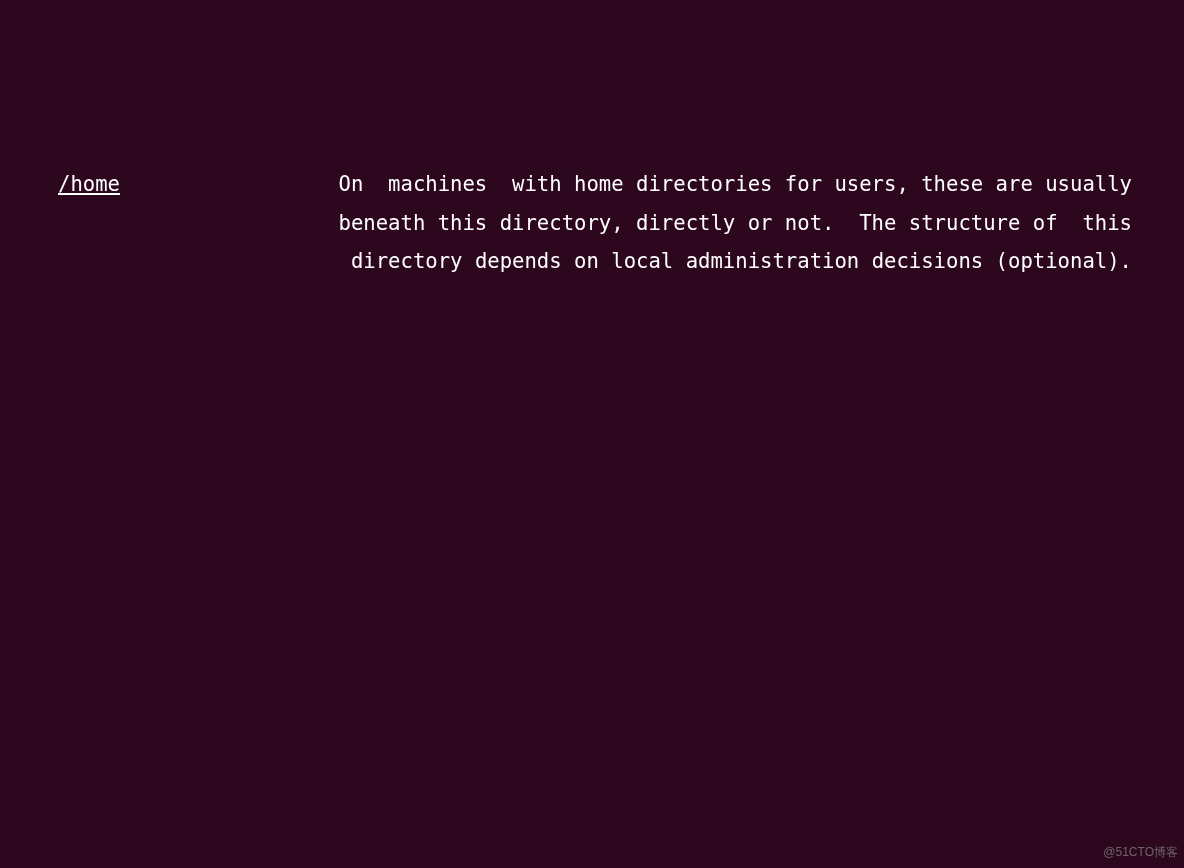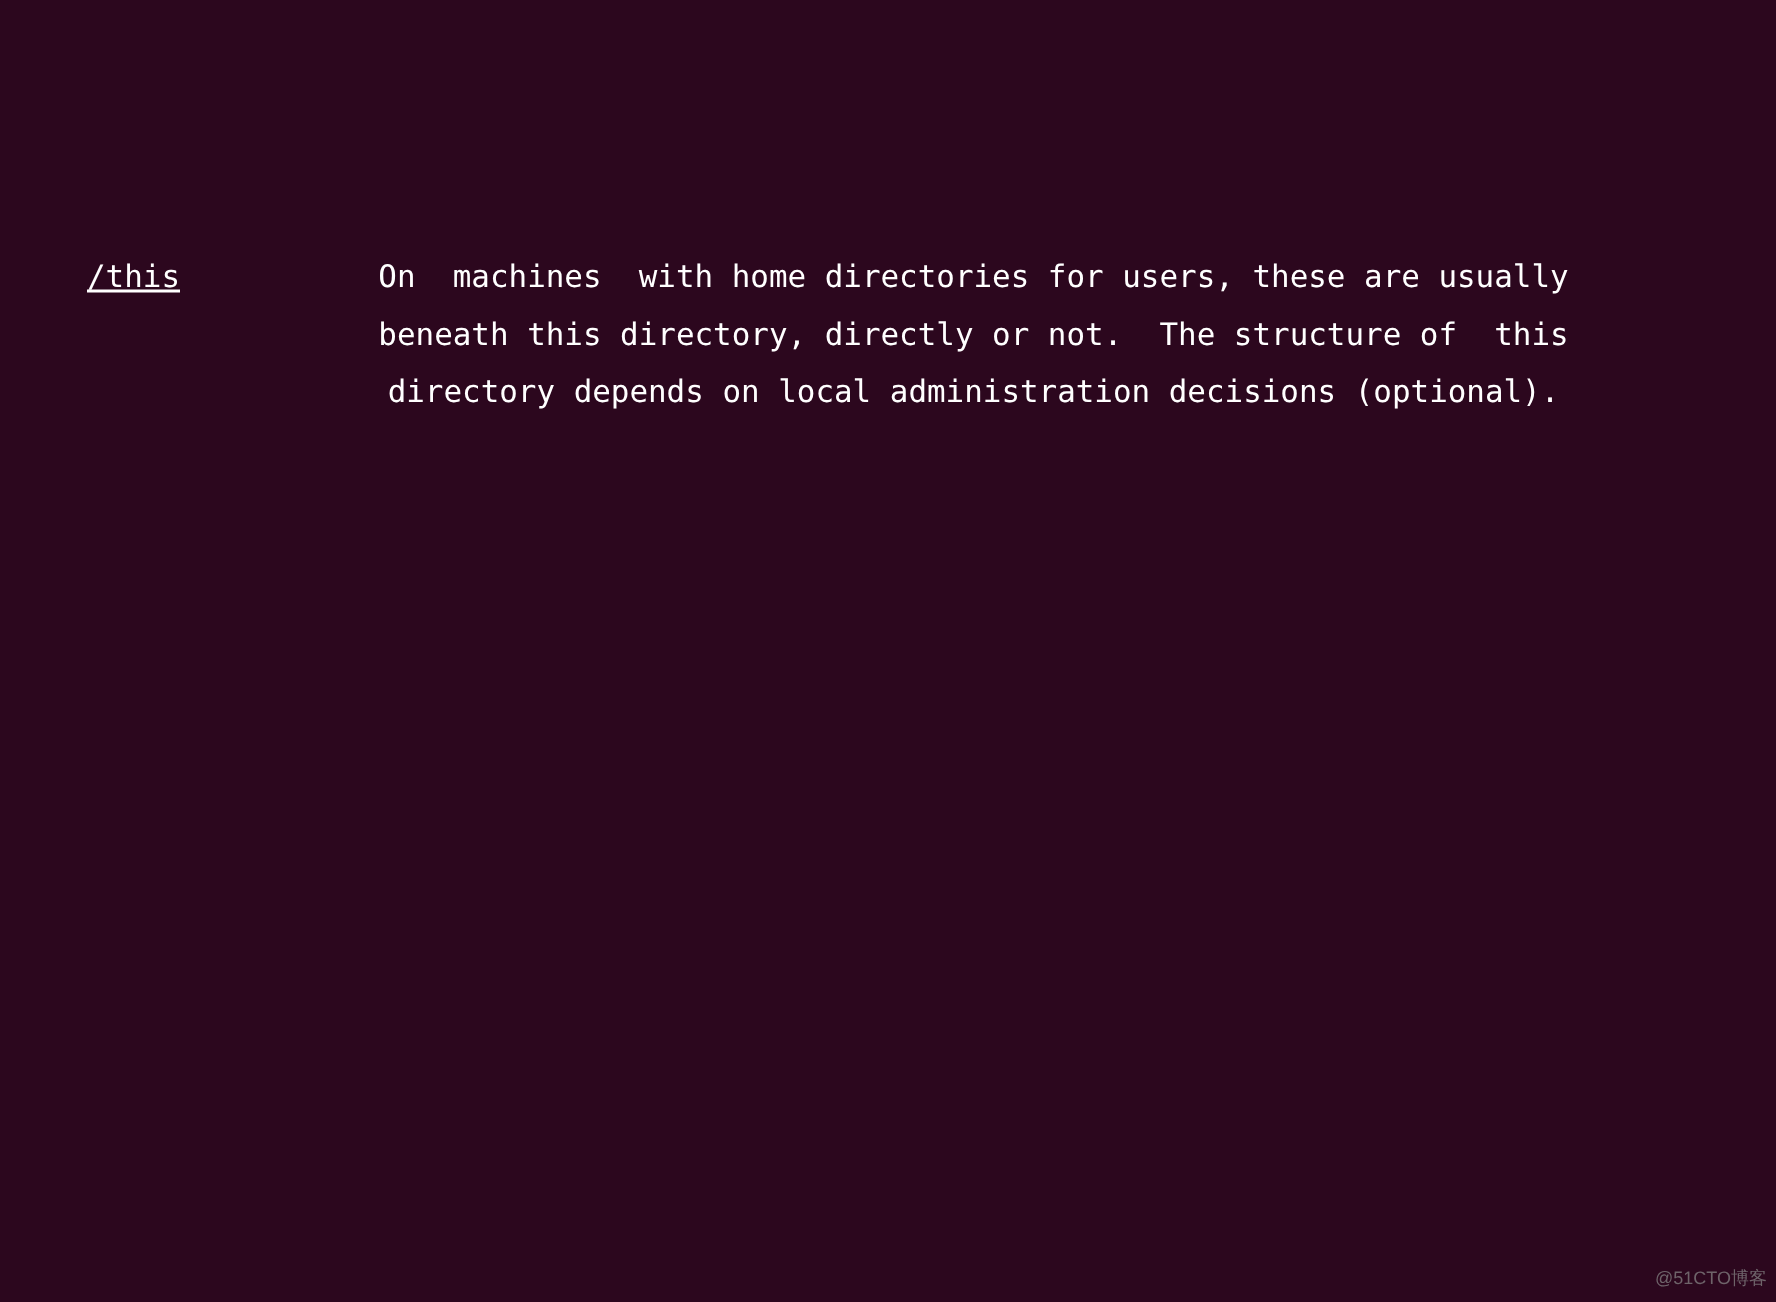--- a/index.html
+++ b/index.html
@@ -28,21 +28,21 @@
     flex: 0 0 auto;
     width: 104px; 
   }
   .path-label {
     text-decoration: underline;
     white-space: pre;
   }
   .desc {
     flex: 1 1 auto;
     white-space: pre;
-    text-align: center;
+    text-align: right;
   }
   .blank {
     height: 1.88em;
   }
   .watermark {
     position: absolute;
     right: 6px;
     bottom: 4px;
     color: #8a8a8a;
     font-family: sans-serif;
@@ -50,21 +50,21 @@
     opacity: 0.7;
   }
 </style>
 </head>
 <body>
 
 <div class="page">
 
   
   <div class="entry">
-    <span class="path-col" style="width:108px"><span class="path-label">/this</span></span>
+    <span class="path-col" style="width:108px"><span class="path-label">/home</span></span>
     <span class="desc">On  machines  with home directories for users, these are usually
 beneath this directory, directly or not.  The structure of  this
 directory depends on local administration decisions (optional).</span>
   </div>
 
   <div class="blank"></div>
 
   
 
   <div class="blank"></div>

